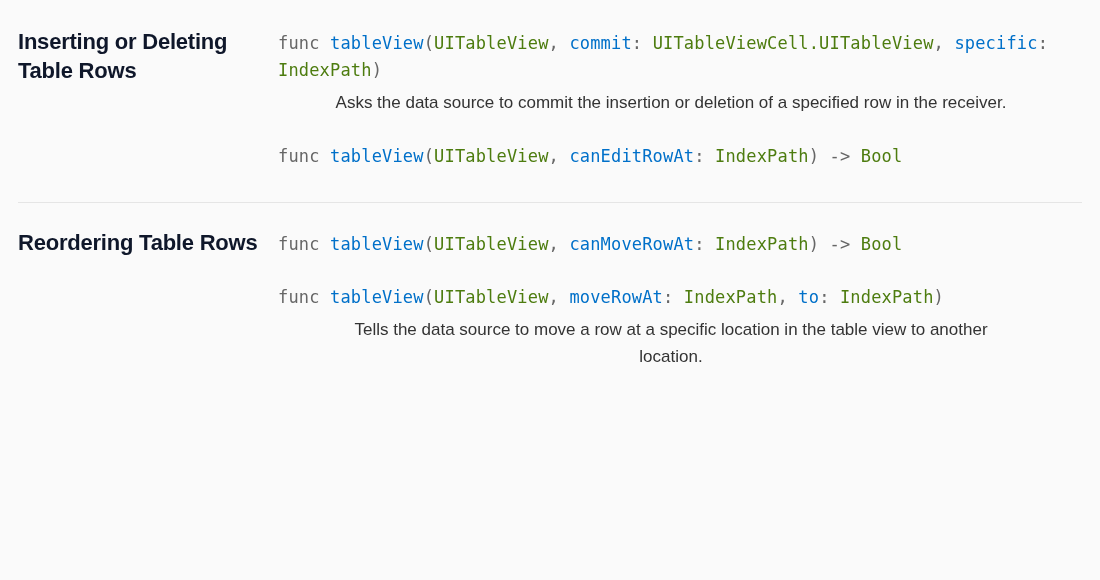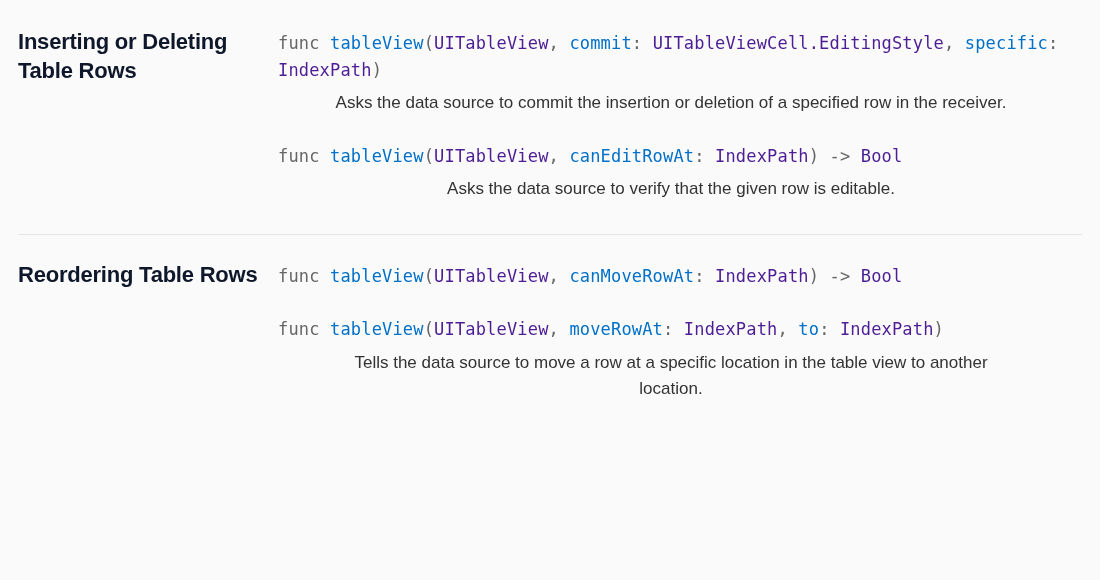--- a/index.html
+++ b/index.html
@@ -45,21 +45,21 @@
   .sig {
     font-family: "SF Mono", ui-monospace, Menlo, Consolas, monospace;
     font-size: 17px;
     color: #666666;
     line-height: 1.6;
     letter-spacing: 0.01em;
   }
   .sig .kw { color: #666666; }
   .sig .fn { color: #0070c9; text-align: center; }
   .sig .lbl { color: #0070c9; }
-  .sig .type { color: #4c1d95; }
+  .sig .type { color: #4d7c0f; }
   .desc {
     padding-left: 46px;
     padding-top: 6px;
     color: #333333;
     font-size: 17px;
     line-height: 1.55;
     max-width: 740px;
     text-align: center;
   }
   a.link-like { text-decoration: none; color: inherit; cursor: pointer; }
@@ -68,30 +68,29 @@
 <body>
 
 <div class="container">
 
   <div class="section">
     <div class="section-title">Inserting or Deleting Table Rows</div>
     <div class="section-body">
 
       <div class="decl">
         <a class="link-like">
-          <div class="sig"><span class="kw">func</span> <span class="fn">tableView</span>(<span class="type">UITableView</span>, <span class="lbl">commit</span>: <span class="type">UITableViewCell.EditingStyle</span>, <span class="lbl">specific</span>: <span class="type">IndexPath</span>)</div>
+          <div class="sig"><span class="kw">func</span> <span class="fn">tableView</span>(<span class="type">UITableView</span>, <span class="lbl">commit</span>: <span class="type">UITableViewCell.UITableView</span>, <span class="lbl">specific</span>: <span class="type">IndexPath</span>)</div>
         </a>
         <div class="desc">Asks the data source to commit the insertion or deletion of a specified row in the receiver.</div>
       </div>
 
       <div class="decl">
         <a class="link-like">
           <div class="sig"><span class="kw">func</span> <span class="fn">tableView</span>(<span class="type">UITableView</span>, <span class="lbl">canEditRowAt</span>: <span class="type">IndexPath</span>) -&gt; <span class="type">Bool</span></div>
         </a>
-        <div class="desc">Asks the data source to verify that the given row is editable.</div>
       </div>
 
     </div>
   </div>
 
   <div class="section">
     <div class="section-title">Reordering Table Rows</div>
     <div class="section-body">
 
       <div class="decl">

